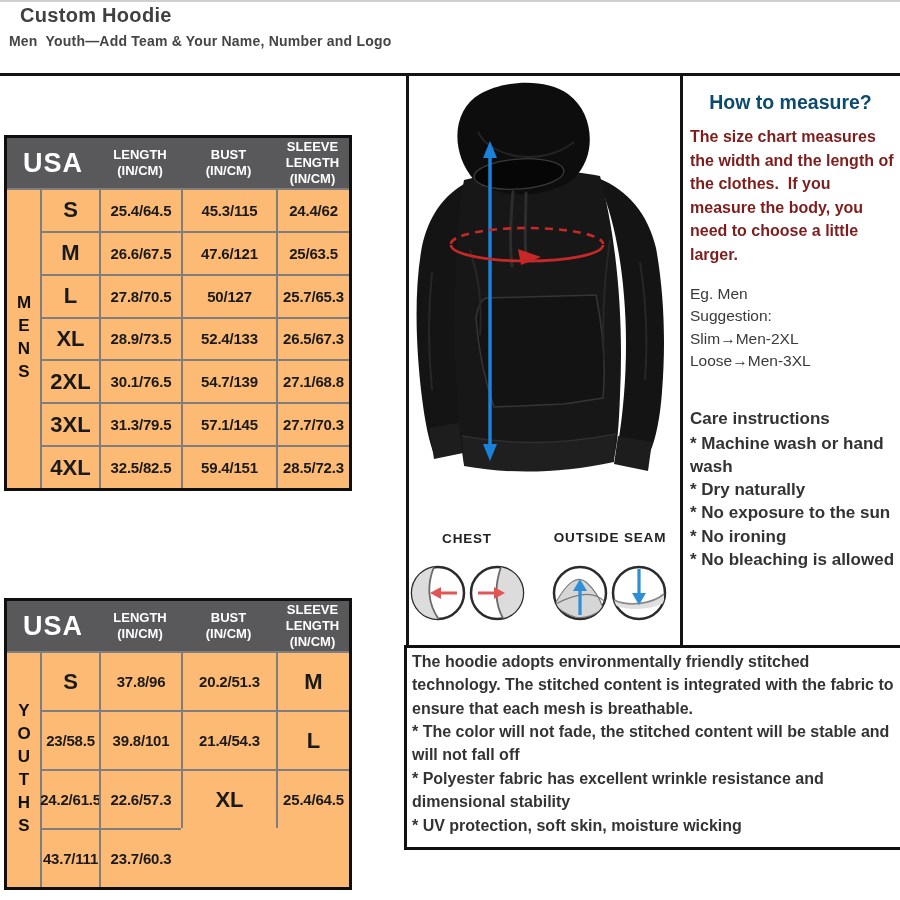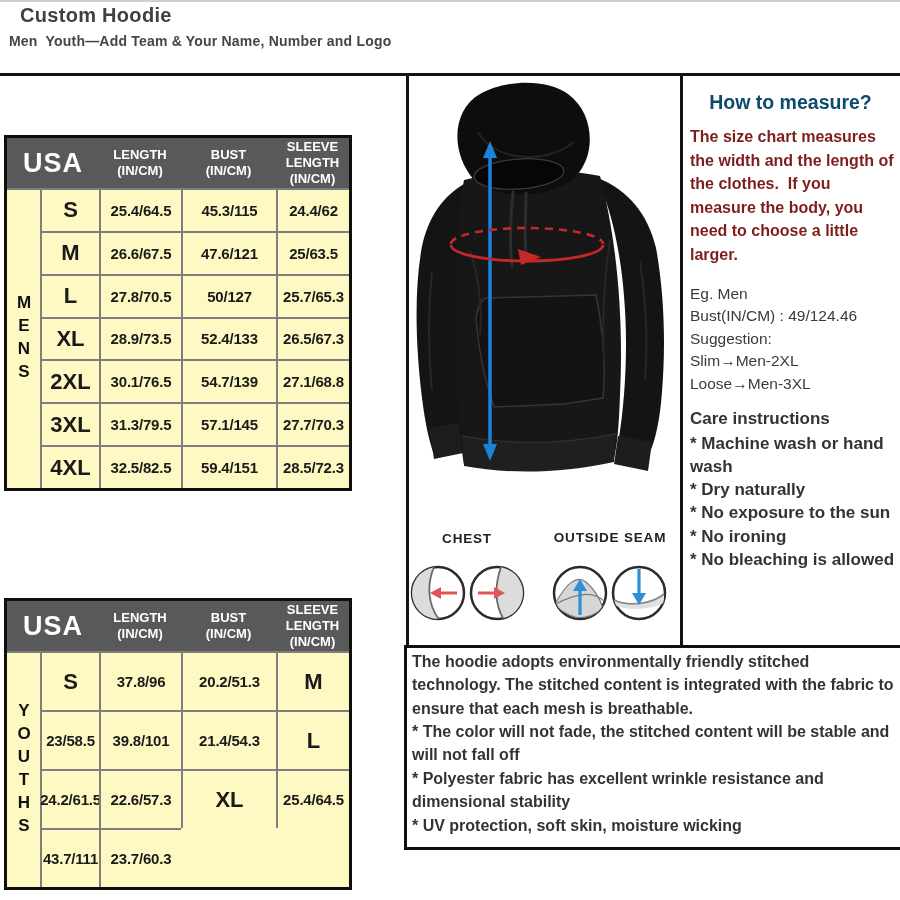--- a/index.html
+++ b/index.html
@@ -15,21 +15,21 @@
   .top-edge{left:0;top:0;width:900px;height:2px;background:#cfcfcf;}
   .title{left:20px;top:4px;font-size:20px;font-weight:700;color:#404040;letter-spacing:.3px;}
   .subtitle{left:9px;top:33px;font-size:14px;font-weight:700;color:#454545;letter-spacing:.2px;}
   .rule-top{left:0;top:73px;width:900px;height:2.5px;background:#141414;}
   .vline{top:75px;width:2.5px;height:570px;background:#141414;}
   .vline-l{left:406px;}
   .vline-r{left:680px;}
 
   
   .size-table{
-    position:absolute;left:4px;width:348px;background:#fef9c3;
+    position:absolute;left:4px;width:348px;background:#fdba74;
     border:3px solid #0f0f0f;display:grid;box-sizing:border-box;
     grid-template-columns:33px 59px 82px 95px 1fr;
   }
   .t-mens{top:135px;height:356px;grid-template-rows:50px repeat(7,1fr);}
   .t-youths{top:598px;height:292px;grid-template-rows:50px repeat(4,1fr);}
   .th{background:#59595b;color:#fff;display:flex;align-items:center;justify-content:center;}
   .th-usa{grid-area:1/1/2/3;font-size:27px;font-weight:700;letter-spacing:1px;}
   .th-a{grid-area:1/3/2/4;}
   .th-b{grid-area:1/4/2/5;}
   .th-c{grid-area:1/5/2/6;}
@@ -237,21 +237,20 @@
   </g>
 </svg>
 
 <div class="abs icon-label lbl-chest">CHEST</div>
 <div class="abs icon-label lbl-seam">OUTSIDE SEAM</div>
 
 <div class="abs measure-head">How to measure?</div>
 <div class="abs measure-body prewrap">The size chart measures the width and the length of the clothes.  If you measure the body, you need to choose a little larger.</div>
 <div class="abs measure-eg">
   <div>Eg. Men</div>
-  <div>Bust(IN/CM) : 49/124.46</div>
   <div>Suggestion:</div>
   <div>Slim→Men-2XL</div>
   <div>Loose→Men-3XL</div>
 </div>
 <div class="abs care">
   <div class="h">Care instructions</div>
   <div>* Machine wash or hand wash</div>
   <div>* Dry naturally</div>
   <div>* No exposure to the sun</div>
   <div>* No ironing</div>

